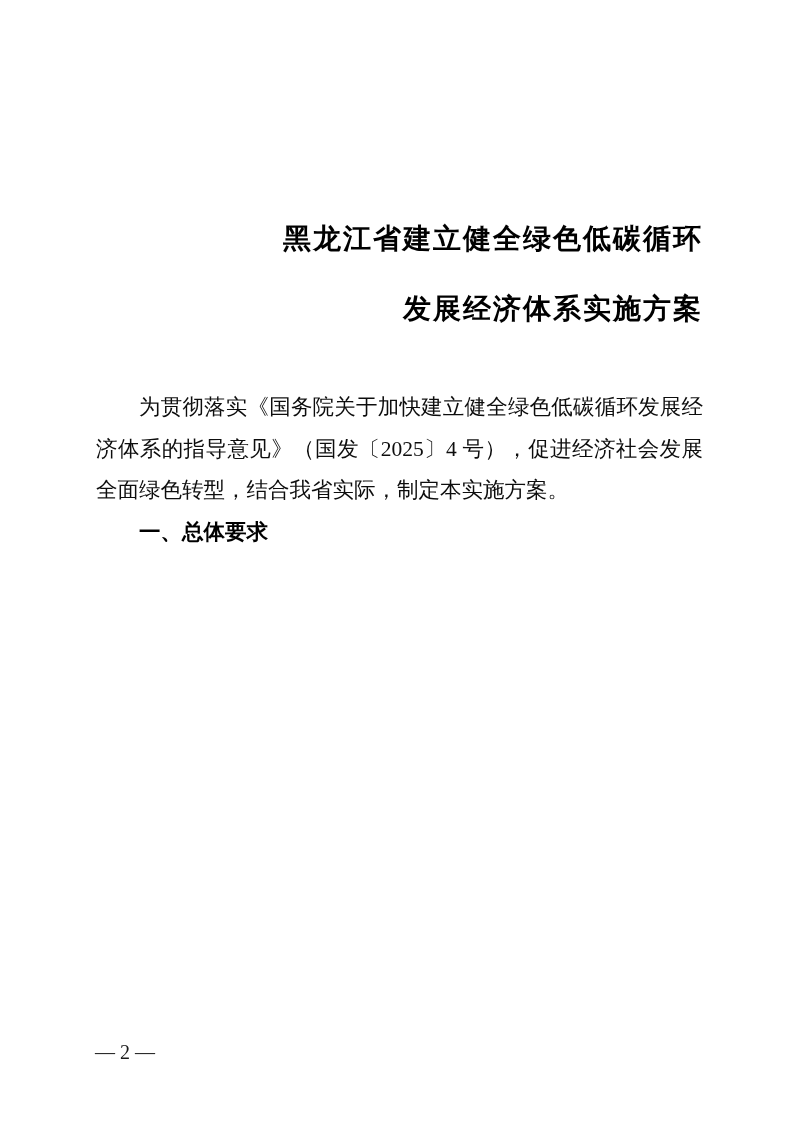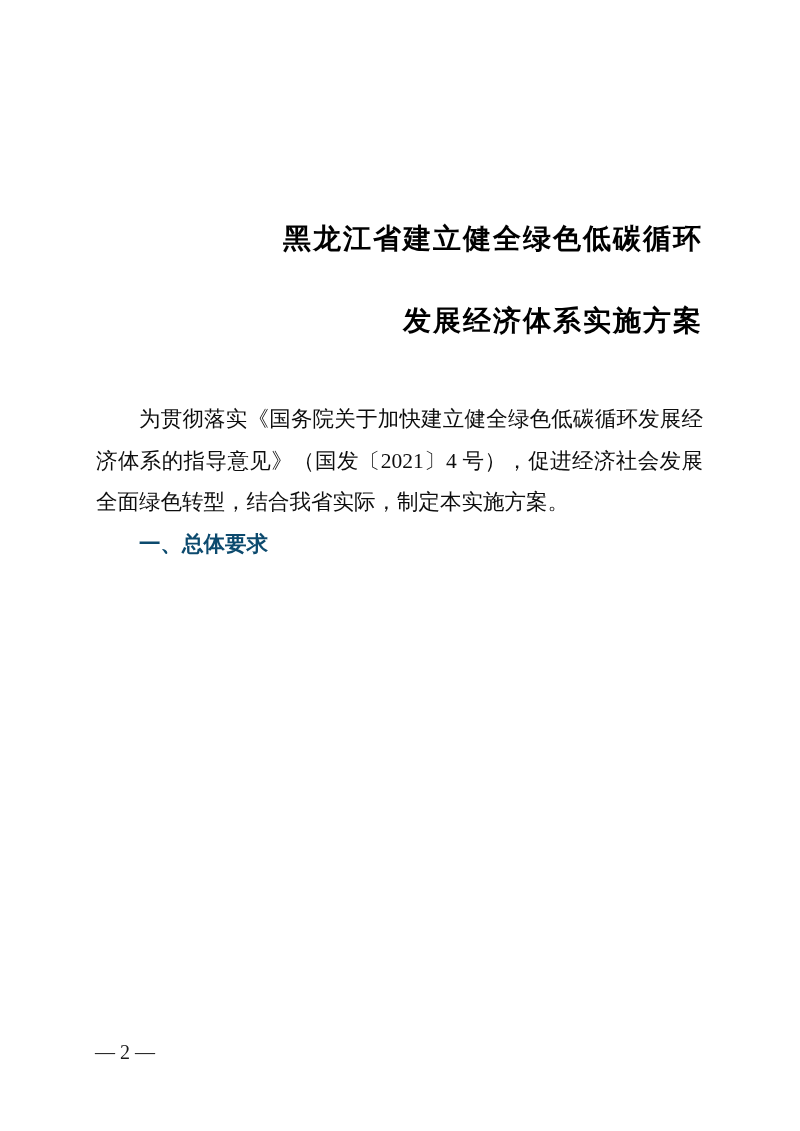--- a/index.html
+++ b/index.html
@@ -24,39 +24,39 @@
     font-family: "Liberation Sans", "DejaVu Sans", sans-serif;
     font-weight: bold;
     font-size: 28px;
     color: #000000;
     letter-spacing: 2px;
   }
   .doc-title .title-line {
     line-height: 30px;
   }
   .doc-title .title-line + .title-line {
-    margin-top: 52px;
+    margin-top: 40px;
   }
   .doc-body {
     margin-top: 63px;
     font-family: "Liberation Serif", "DejaVu Serif", serif;
     font-size: 21.5px;
     line-height: 41.5px;
     text-align: justify;
     color: #0d0d0d;
   }
   .doc-body p {
     margin: 0;
     text-indent: 2em;
   }
   .section-heading {
     font-family: "Liberation Sans", "DejaVu Sans", sans-serif;
     font-weight: bold;
     font-size: 21.5px;
-    color: #0c4a6e;
+    color: #000000;
     text-align: left;
   }
   .page-number {
     position: absolute;
     left: 95px;
     top: 1040px;
     font-family: "Liberation Serif", "DejaVu Serif", serif;
     font-size: 20px;
     line-height: 24px;
     color: #1a1a1a;
@@ -68,20 +68,20 @@
 
 <div class="page">
   <div class="content">
 
     <div class="doc-title">
       <div class="title-line">黑龙江省建立健全绿色低碳循环</div>
       <div class="title-line">发展经济体系实施方案</div>
     </div>
 
     <div class="doc-body">
-      <p>为贯彻落实《国务院关于加快建立健全绿色低碳循环发展经济体系的指导意见》（国发〔2021〕4 号），促进经济社会发展全面绿色转型，结合我省实际，制定本实施方案。</p>
+      <p>为贯彻落实《国务院关于加快建立健全绿色低碳循环发展经济体系的指导意见》（国发〔2025〕4 号），促进经济社会发展全面绿色转型，结合我省实际，制定本实施方案。</p>
       <p class="section-heading">一、总体要求</p>
     </div>
 
   </div>
 
   <div class="page-number">— 2 —</div>
 </div>
 
 </body></html>

